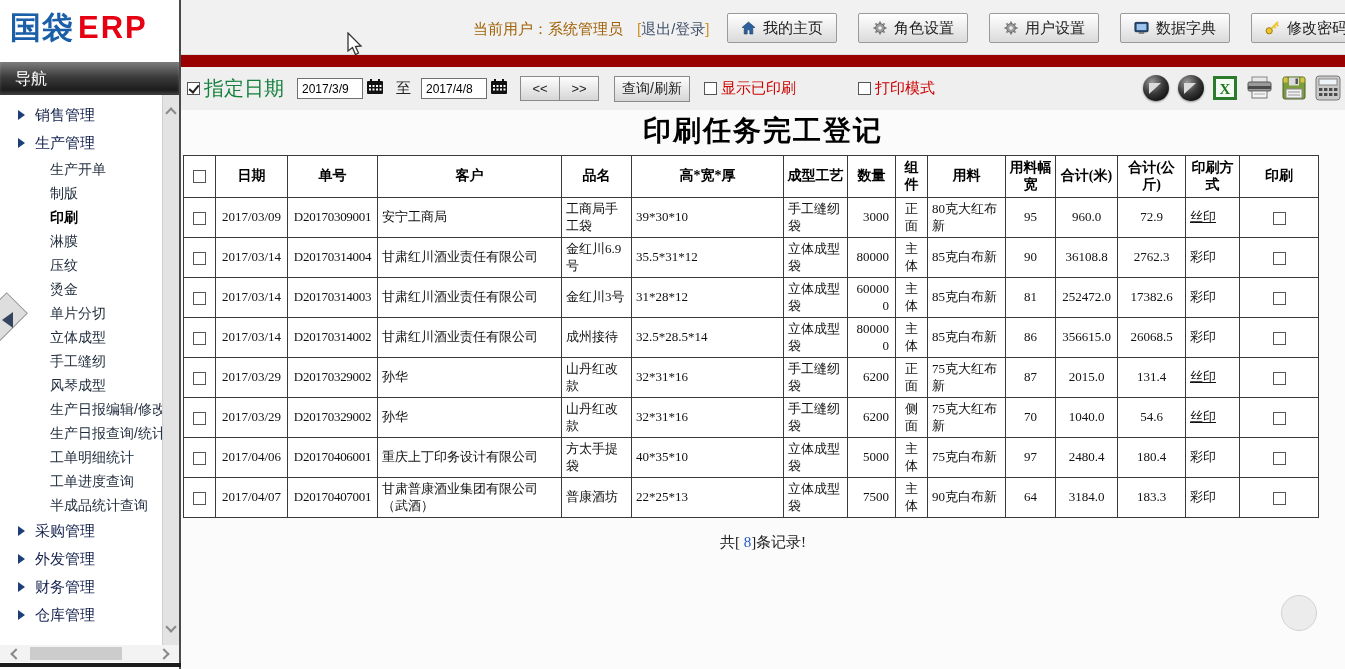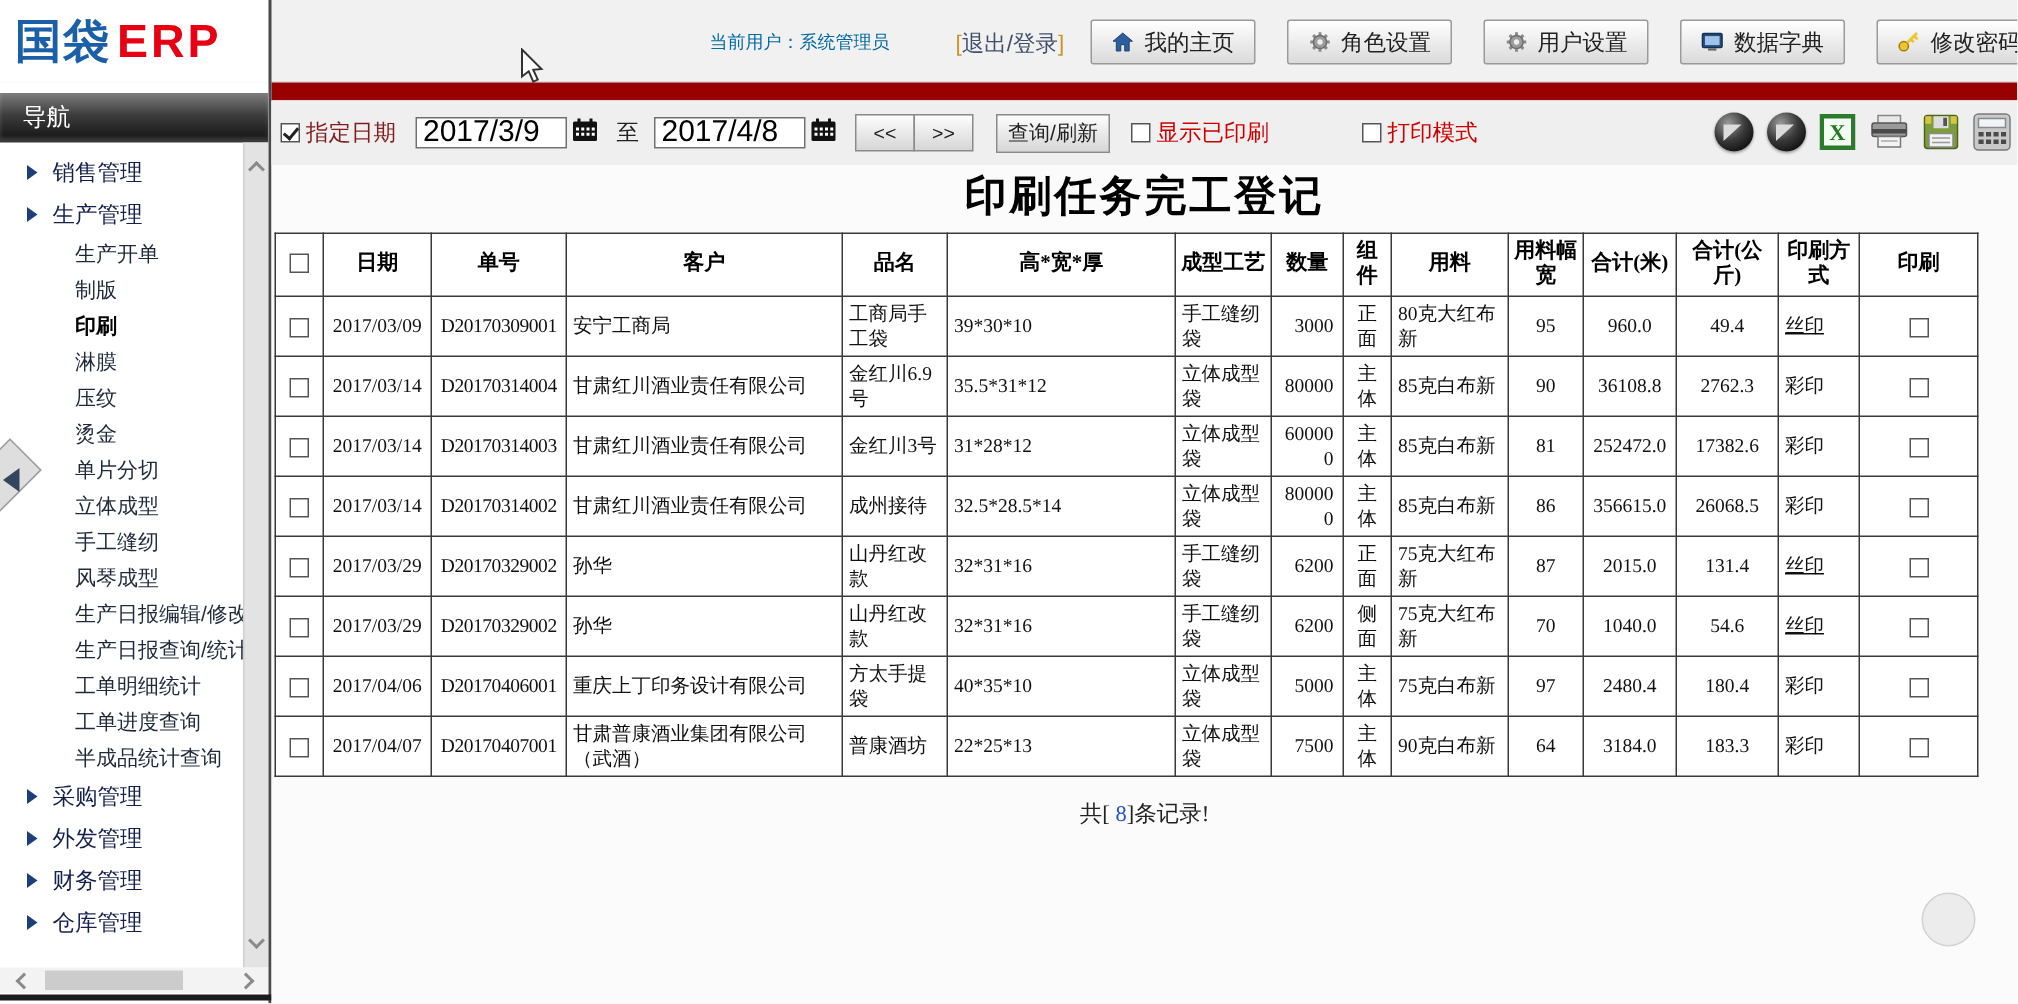--- a/index.html
+++ b/index.html
@@ -4,21 +4,21 @@
 <style>
   * { margin:0; padding:0; box-sizing:border-box; }
   body { font-family:"Liberation Sans", sans-serif; background:#fff; }
   #app { position:relative; width:1345px; height:669px; background:#fff; overflow:hidden; }
 
   
   .header { position:absolute; left:0; top:0; width:1345px; height:55px; background:#f1f1f1; border-bottom:1px solid #dcdcdc;text-decoration:underline; }
   .logo-area { position:absolute; left:0; top:0; width:179px; height:55px; background:#fff; display:flex; align-items:center; padding-left:10px; }
   .logo-cn { color:#1a5fa8; font-size:31px; font-weight:bold; letter-spacing:1px; }
   .logo-en { color:#e60012; font-size:31px; font-weight:900; letter-spacing:2px; margin-left:4px; }
-  .user-info { position:absolute; left:473px; top:20px; font-size:12px; color:#0369a1; }
+  .user-info { position:absolute; left:473px; top:20px; font-size:15px; color:#a16207; }
   .logout { position:absolute; left:637px; top:20px; font-size:15px; cursor:pointer; text-decoration:none;text-align:center; }
   .logout .bracket { color:#cf9425; }
   .logout .lbl { color:#40506a; }
   .header-buttons { position:absolute; left:727px; top:13px; display:flex; gap:21px; }
   .hbtn { display:flex; align-items:center; gap:7px; height:30px; padding:0 13px; font-size:15px; color:#222;
           background:linear-gradient(#ffffff,#dadada); border:1px solid #9a9a9a; border-radius:2px; cursor:pointer; white-space:nowrap; }
   .hbtn .hb-icon { display:inline-flex; width:15px; height:15px; align-items:center; justify-content:center; }
 
   
   .side-border { position:absolute; left:179px; top:0; width:2px; height:669px; background:#4a4a4a; }
@@ -43,23 +43,23 @@
   .collapse-handle { position:absolute; left:-14px; top:296px; width:30px; height:46px; background:#dedede; border:1px solid #9a9a9a; transform:rotate(45deg); }
   .collapse-tri { position:absolute; left:2px; top:312px; width:0; height:0; border-top:8px solid transparent; border-bottom:8px solid transparent; border-right:11px solid #35455f; }
 
   
   .red-strip { position:absolute; left:181px; top:55px; width:1164px; height:12px; background:#990000; }
   .main { position:absolute; left:181px; top:67px; width:1164px; height:602px; background:#fbfbfb; }
   .toolbar { position:absolute; left:0; top:0; width:1164px; height:43px; background:#efefef; display:flex; align-items:center; }
   .checkbox { position:relative; display:inline-block; width:13px; height:13px; background:#fff; border:1px solid #555; cursor:pointer; flex:none; vertical-align:middle; }
   .checkbox.checked::after { content:""; position:absolute; left:3px; top:0px; width:4px; height:8px;
                              border-right:2px solid #222; border-bottom:2px solid #222; transform:rotate(40deg); }
-  .blue-label { color:#7f1d1d; font-size:15px; margin:0 0 0 4px; cursor:pointer; }
+  .blue-label { color:#15803d; font-size:20px; margin:0 0 0 4px; cursor:pointer; }
   .red-label { color:#cc0000; font-size:15px; margin-left:4px; cursor:pointer; }
-  .date-input { width:101px; height:21px; border:1px solid #707070; font-size:20px; padding-left:4px; font-family:"Liberation Sans",sans-serif; background:#fff; }
+  .date-input { width:66px; height:21px; border:1px solid #707070; font-size:12px; padding-left:4px; font-family:"Liberation Sans",sans-serif; background:#fff; }
   .cal-btn { background:none; border:none; padding:0; margin-left:3px; cursor:pointer; display:inline-flex; }
   .tb-btn { height:25px; background:linear-gradient(#fdfdfd,#d6d6d6); border:1px solid #8a8a8a; font-size:13px; color:#222; cursor:pointer; }
   .arrow-btn { width:40px; }
   .query-btn { width:76px; height:26px; font-size:14px; }
   .tool-icons { position:absolute; left:962px; top:8px; display:flex; align-items:center; gap:9px; }
   .tool-icon { display:inline-flex; cursor:pointer; }
   .orb { width:26px; height:26px; border-radius:50%; background:radial-gradient(circle at 35% 28%, #9a9a9a 0%, #3a3a3a 45%, #000 95%); position:relative; box-shadow:0 1px 2px rgba(0,0,0,.4); }
   .orb::after { content:""; position:absolute; left:6px; top:8px; width:0; height:0; border-top:11px solid #dcdcdc; border-right:12px solid transparent; }
 
   .title-row { position:absolute; left:0; top:45px; width:1164px; text-align:center; }
@@ -376,21 +376,21 @@
               <td class="c-order">D20170309001</td>
               <td>安宁工商局</td>
               <td>工商局手工袋</td>
               <td>39*30*10</td>
               <td>手工缝纫袋</td>
               <td class="c-right">3000</td>
               <td class="c-center">正面</td>
               <td>80克大红布新</td>
               <td class="c-center">95</td>
               <td class="c-center">960.0</td>
-              <td class="c-center">49.4</td>
+              <td class="c-center">72.9</td>
               <td><span class="method-link">丝印</span></td>
               <td class="c-center"><span class="checkbox"></span></td>
             </tr>
             <tr>
               <td class="c-center"><span class="checkbox"></span></td>
               <td class="c-center">2017/03/14</td>
               <td class="c-order">D20170314004</td>
               <td>甘肃红川酒业责任有限公司</td>
               <td>金红川6.9号</td>
               <td>35.5*31*12</td>

